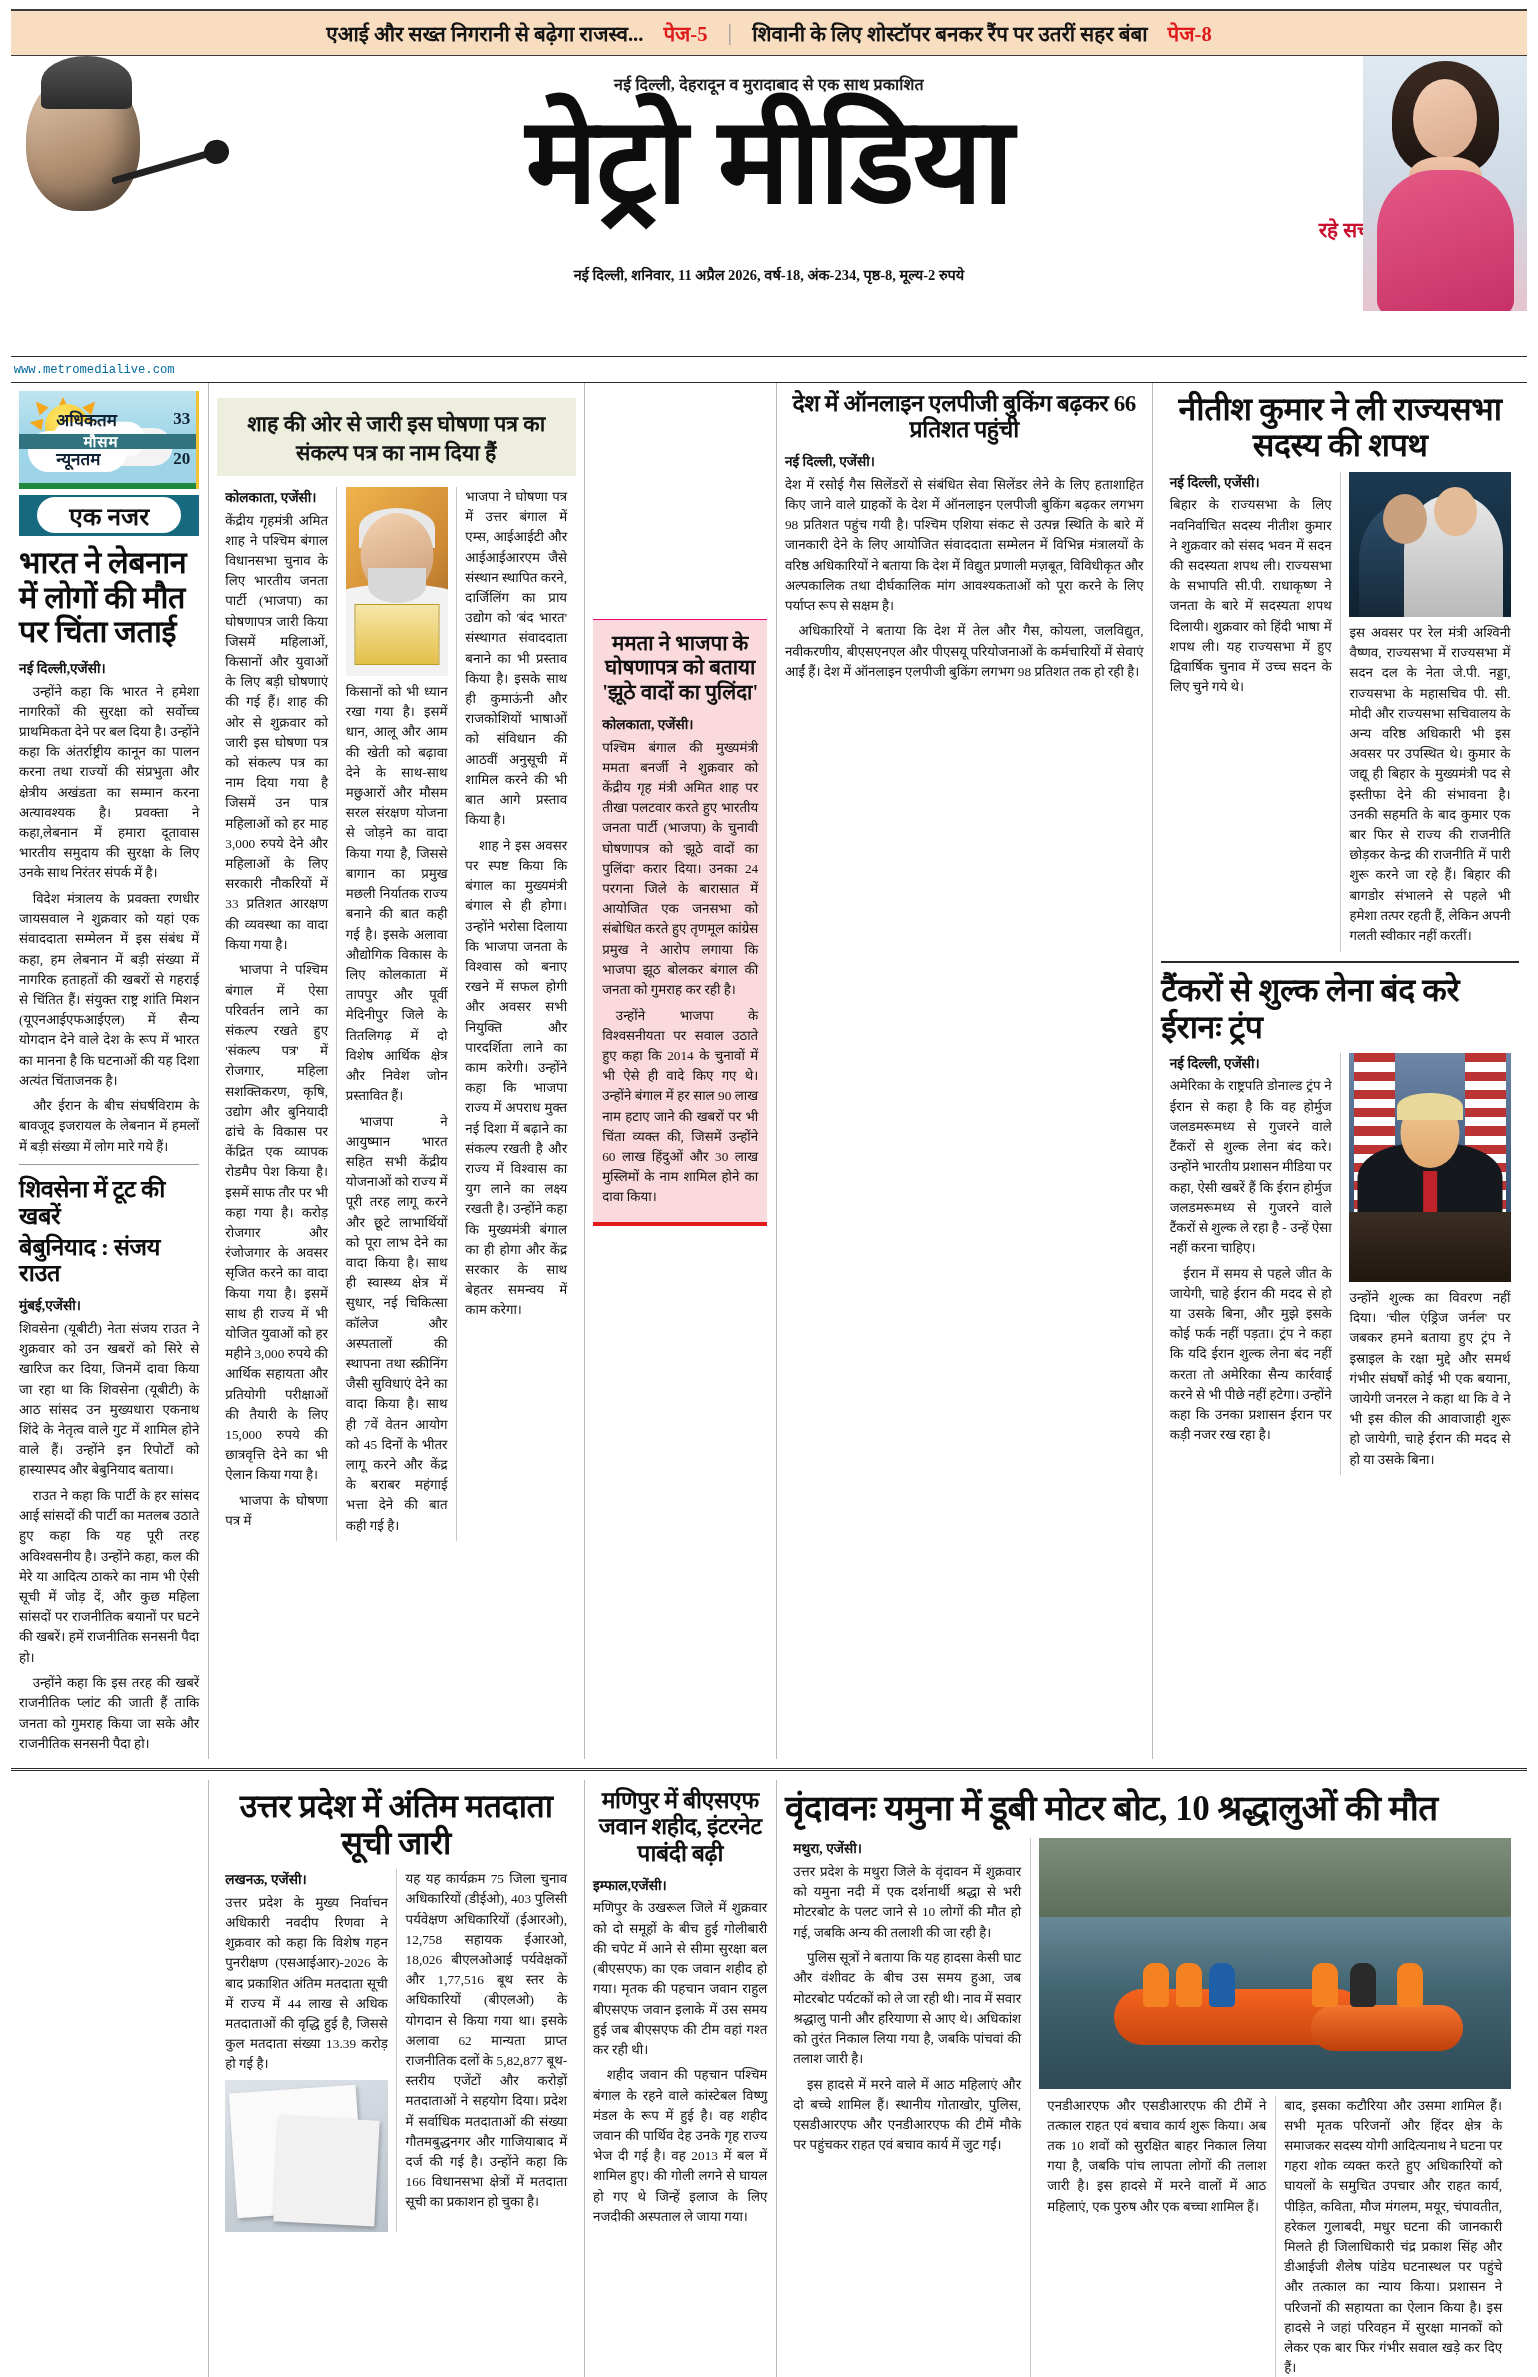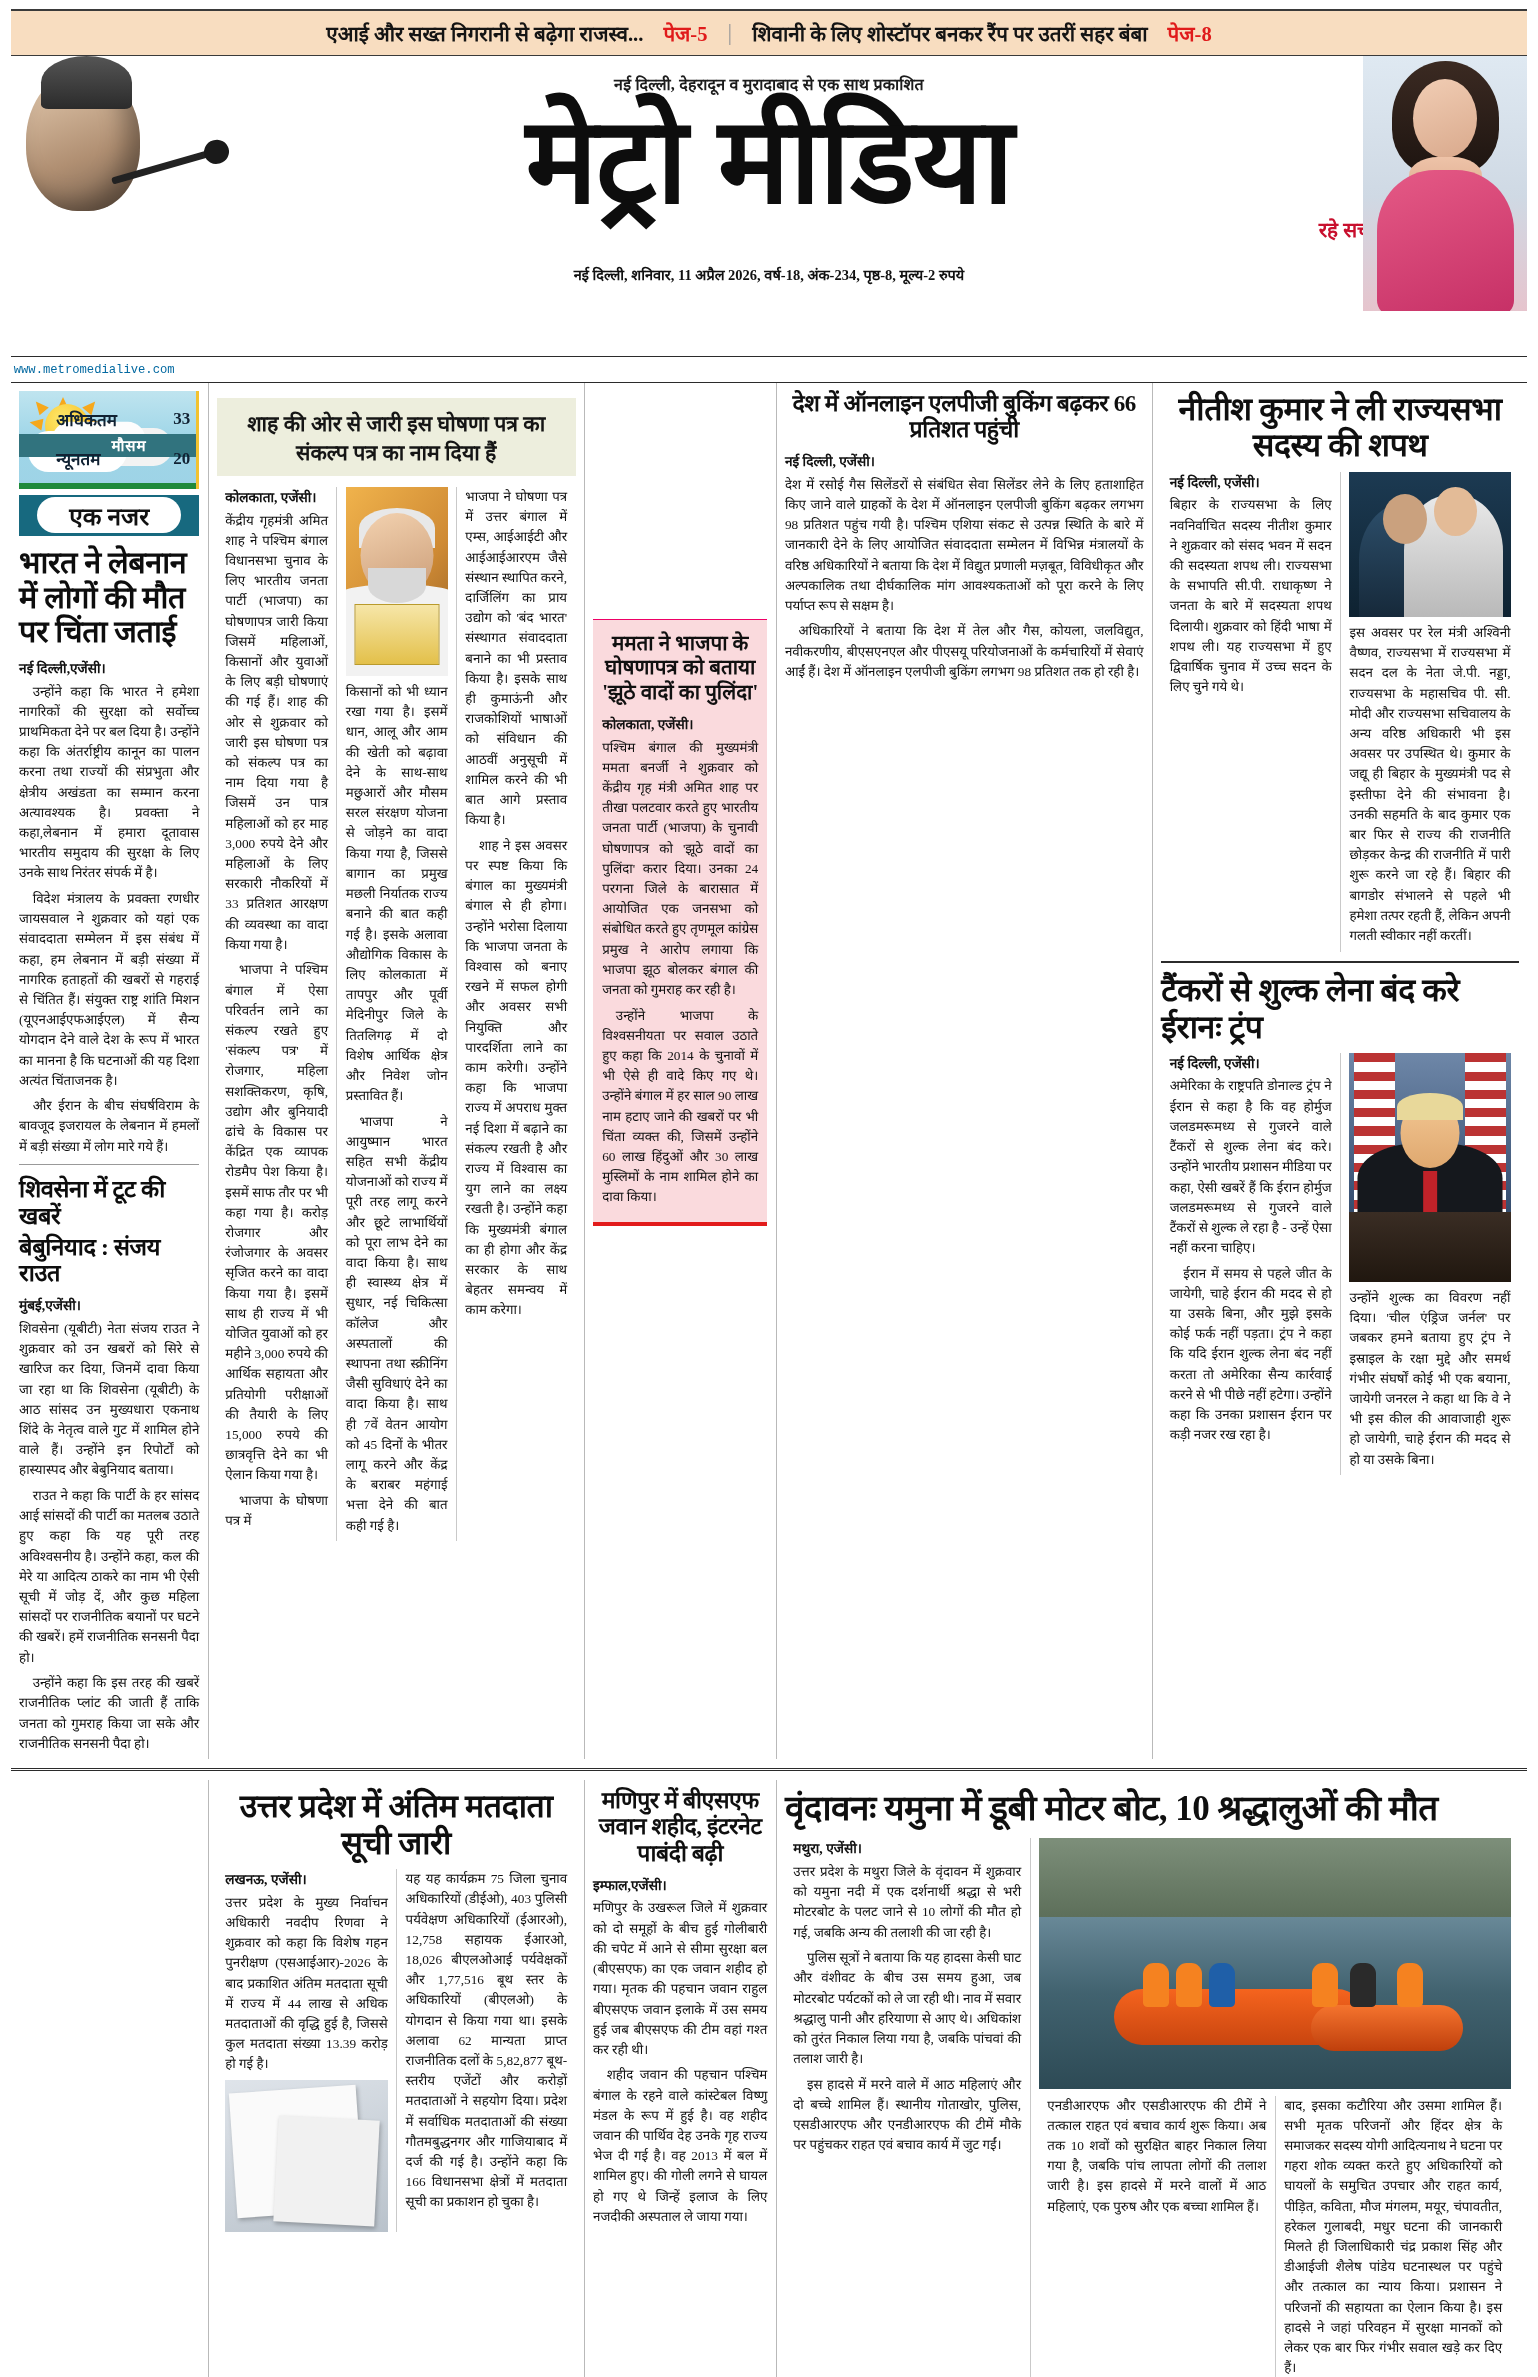--- a/index.html
+++ b/index.html
@@ -177,23 +177,23 @@
     background:#fff; border-radius:30.5px;
     box-shadow: 21.3px -12.2px 0 -3px #fdfdfd, 47px -4.6px 0 -1.5px #f3f3f3;
   }
   .weather .wrow {
     position:absolute; right:6.1px; display:flex; gap:13.7px; align-items:center;
     font-size:17px; font-weight:bold; color:#123; width:134px; justify-content:space-between;
   }
   .weather .wrow.top { top:17px;gap:40px; }
   .weather .wrow.bot { bottom:18.3px; }
   .weather .wband {
-    position:absolute; left:0; right:0; top:43px; height:23px;
+    position:absolute; left:0; right:0; top:43px; height:15px;
     background:#31737e; color:#fff; font-size:15.2px; font-weight:bold;
-    display:flex; align-items:center; justify-content:flex-end; padding-right:50px;
+    display:flex; align-items:center; justify-content:flex-end; padding-right:78px;
     letter-spacing:0.8px;
   }
   .weather .wfoot { position:absolute; left:0; right:0; bottom:0; height:5.3px; background:#1f8a3b; }
 
   
   .ek-nazar {
     margin-top: 6.1px; height: 41px; background: #17697f; position: relative;
     display:flex; align-items:center; justify-content:center;
   }
   .ek-nazar .pill {

